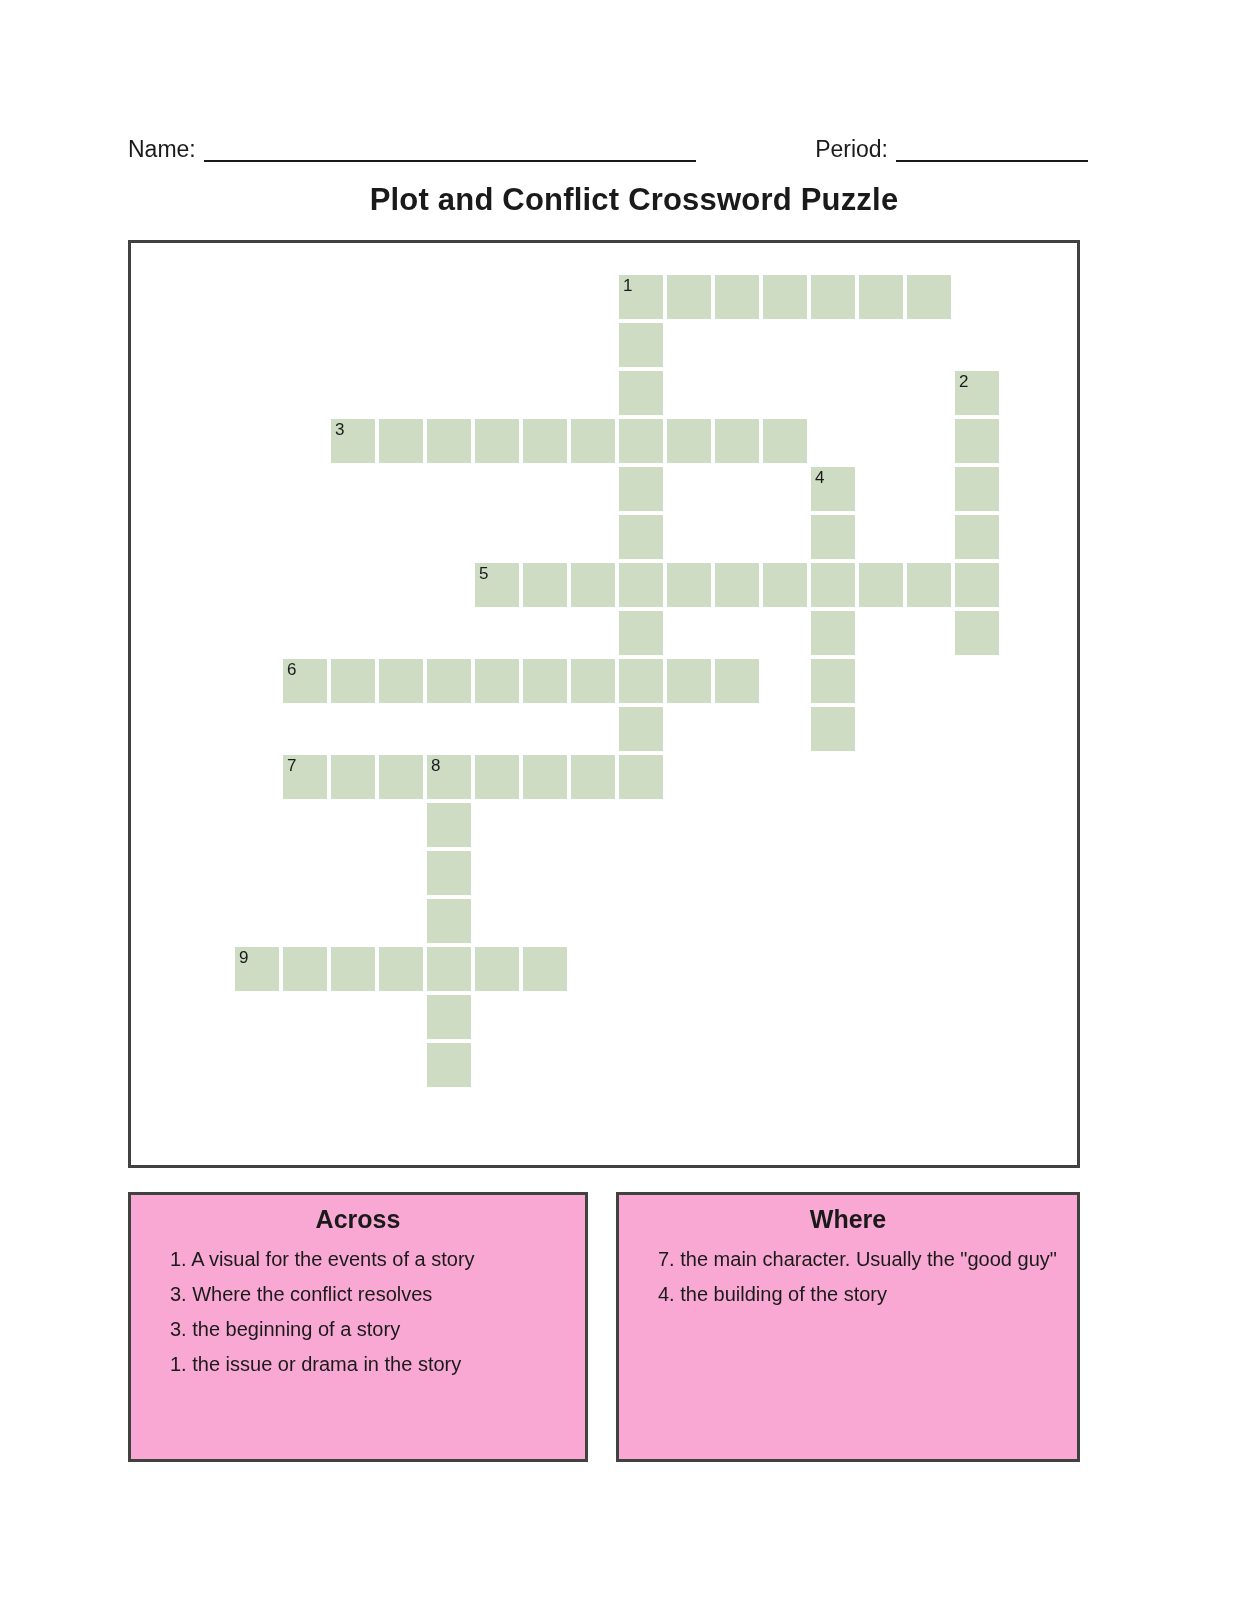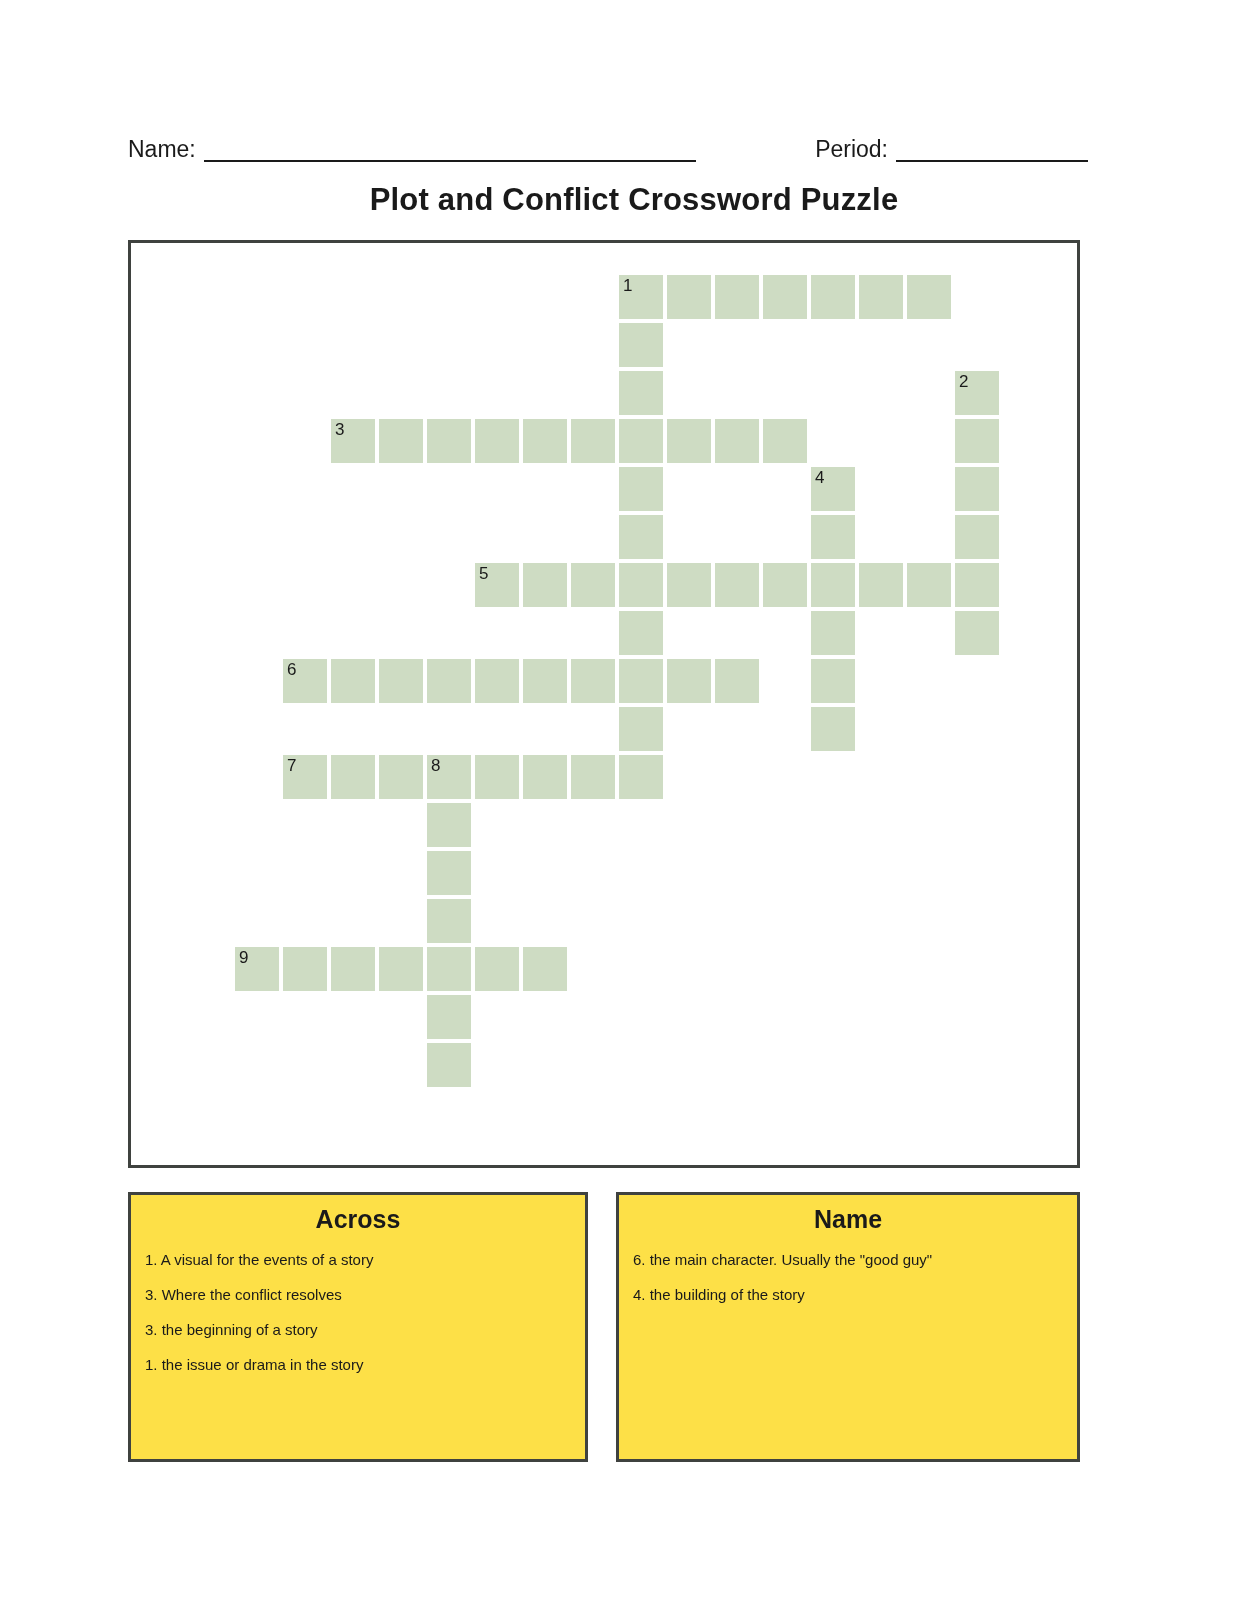--- a/index.html
+++ b/index.html
@@ -92,21 +92,21 @@
     font-size: 17px;
     line-height: 20px;
     color: #1a1a1a;
   }
 
   
   .clue-box {
     position: absolute;
     border: 3px solid #3f423f;
     box-sizing: border-box;
-    background: #fde047;
+    background: #f9a8d4;
     padding: 10px 14px 14px 14px;
   }
   .clue-box.across {
     left: 128px;
     top: 1192px;
     width: 460px;
     height: 270px;
   }
   .clue-box.down {
     left: 616px;
@@ -119,23 +119,24 @@
     font-size: 25px;
     font-weight: bold;
     margin-bottom: 8px;
   }
   .clue-list {
     list-style: none;
     margin: 0;
     padding: 0;
   }
   .clue-list li {
-    font-size: 15px;
+    font-size: 20px;
     line-height: 35px;
     white-space: normal;
+    margin-left: 25px;
   }
 </style>
 </head>
 <body>
 
 <div class="page">
 
   <div class="header-row">
     <span class="field-label">Name:</span>
     <span class="rule rule-name"></span>
@@ -247,20 +248,20 @@
     <div class="clue-heading">Across</div>
     <ul class="clue-list" id="across-list">
         <li>1. A visual for the events of a story</li>
         <li>3. Where the conflict resolves</li>
         <li>3. the beginning of a story</li>
         <li>1. the issue or drama in the story</li>
       </ul>
   </div>
 
   <div class="clue-box down">
-    <div class="clue-heading">Name</div>
+    <div class="clue-heading">Where</div>
     <ul class="clue-list" id="down-list">
-        <li>6. the main character. Usually the "good guy"</li>
+        <li>7. the main character. Usually the "good guy"</li>
         <li>4. the building of the story</li>
       </ul>
   </div>
 
 </div>
 
 </body></html>

